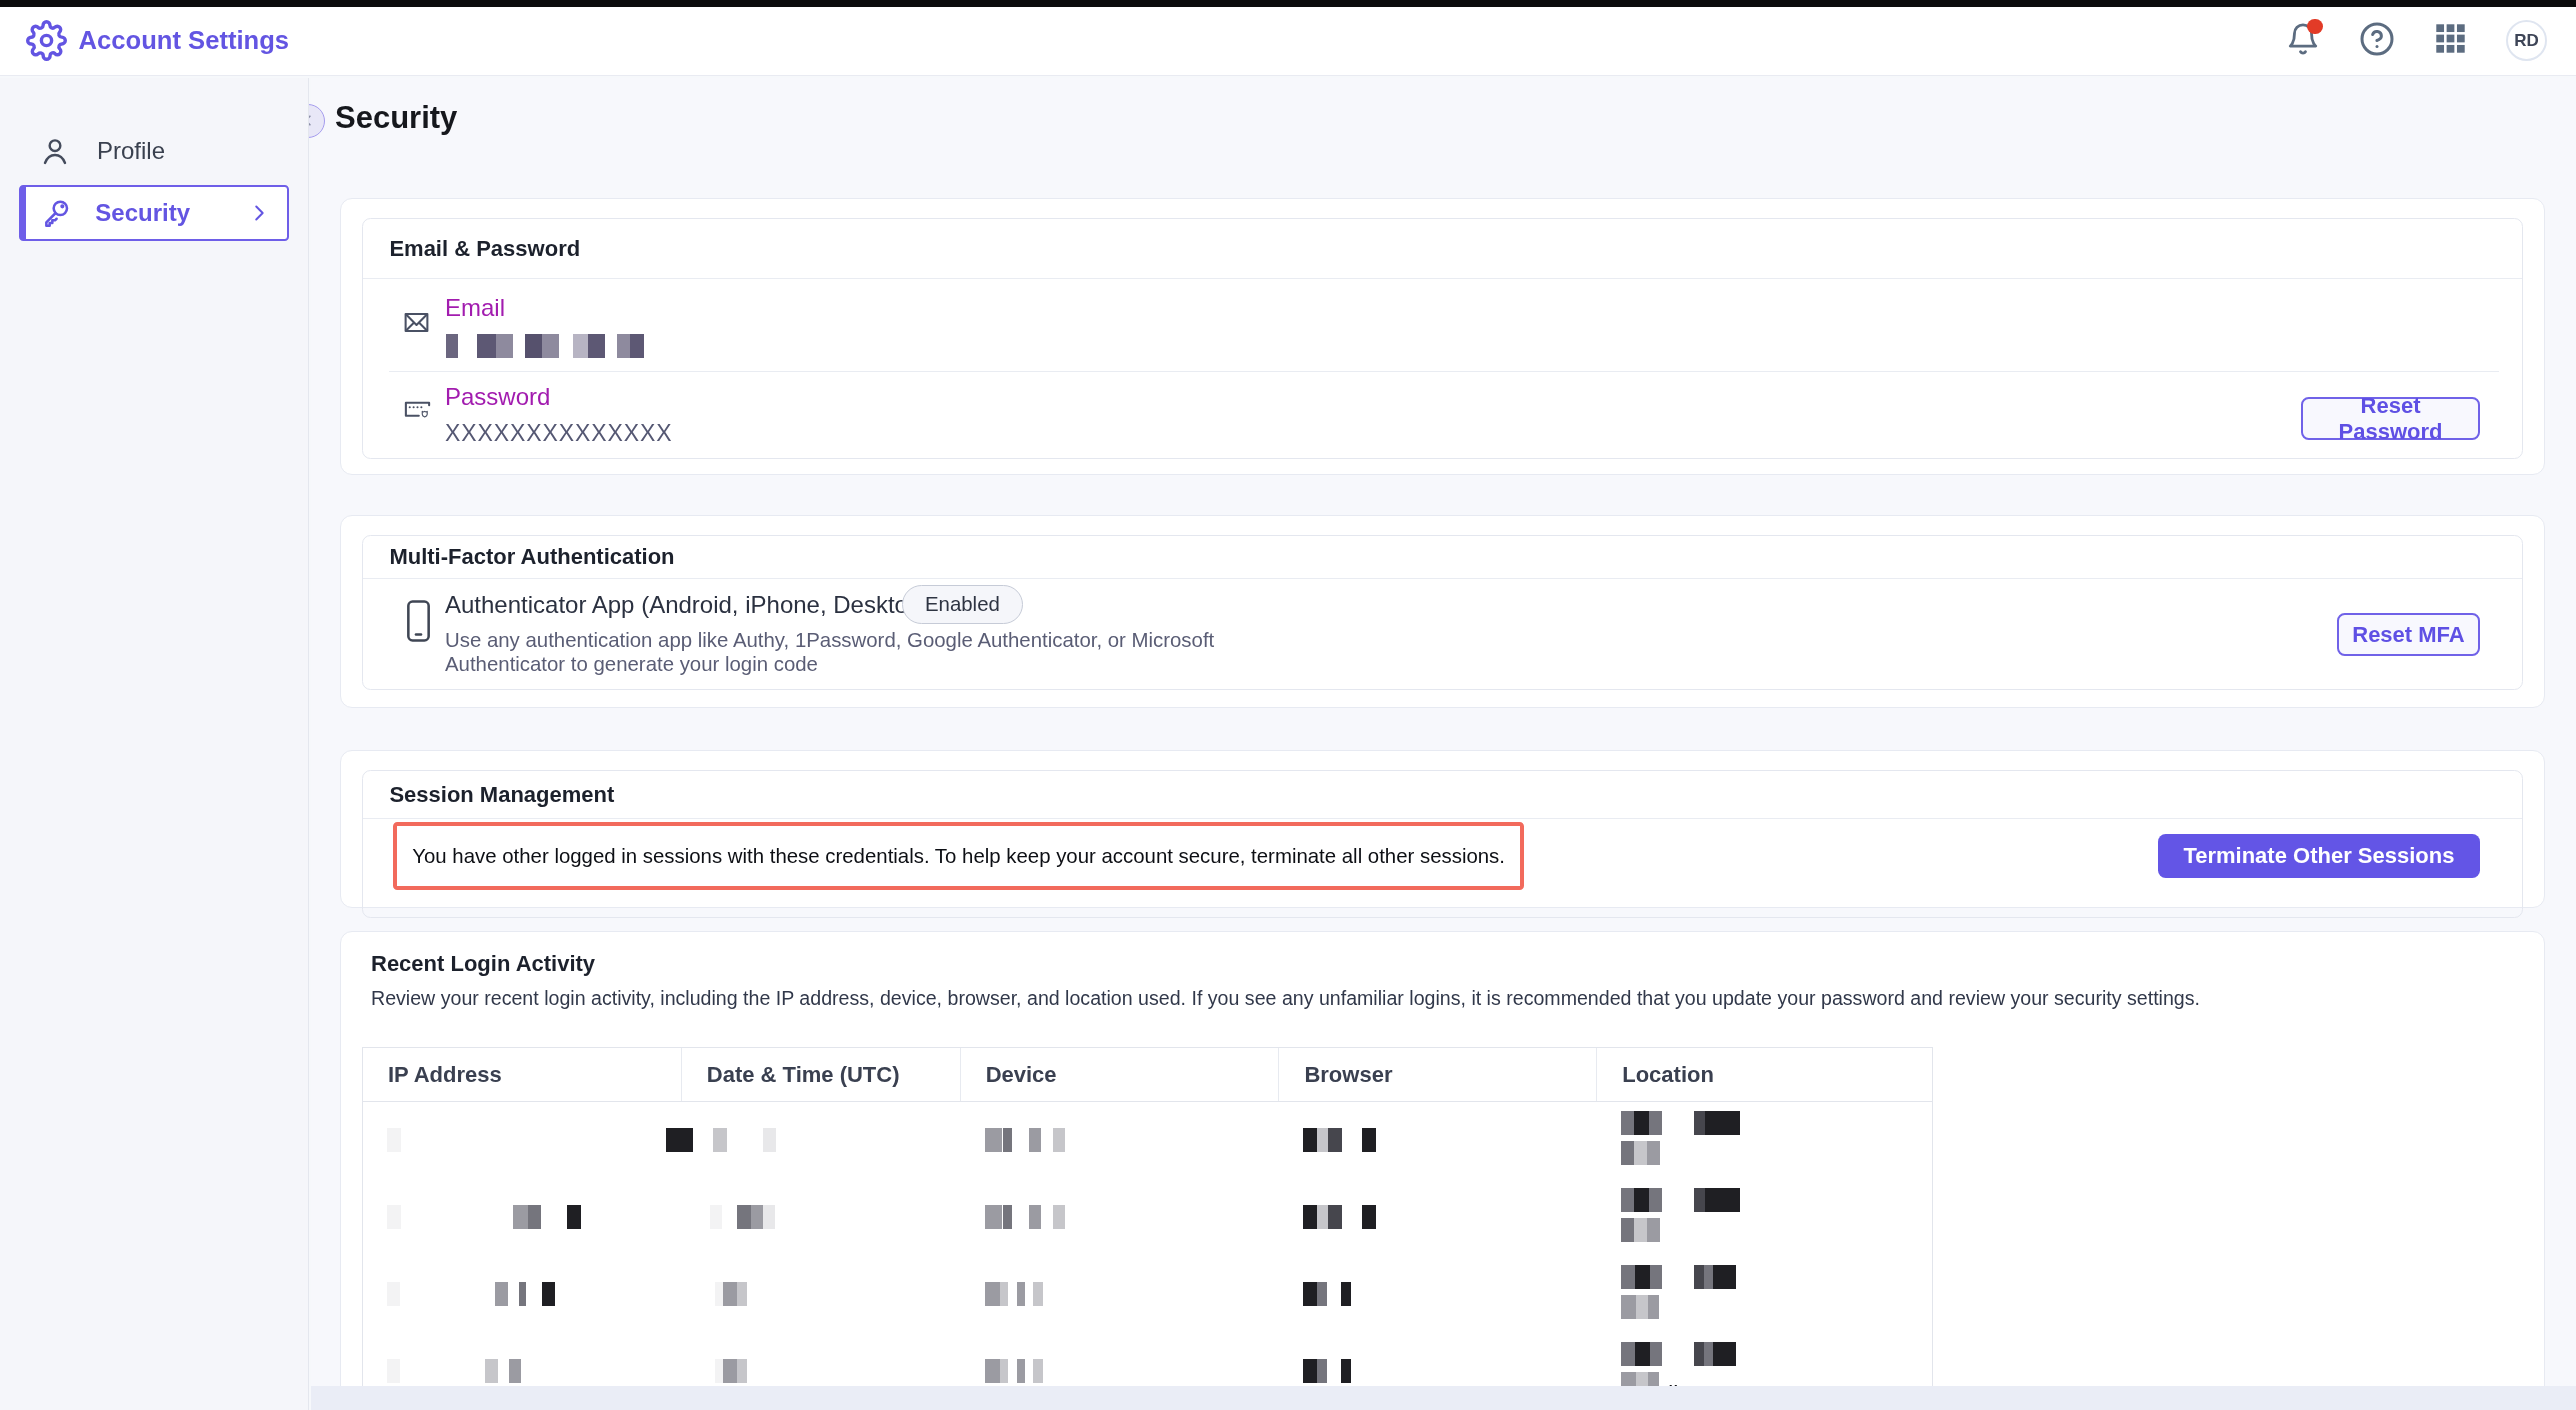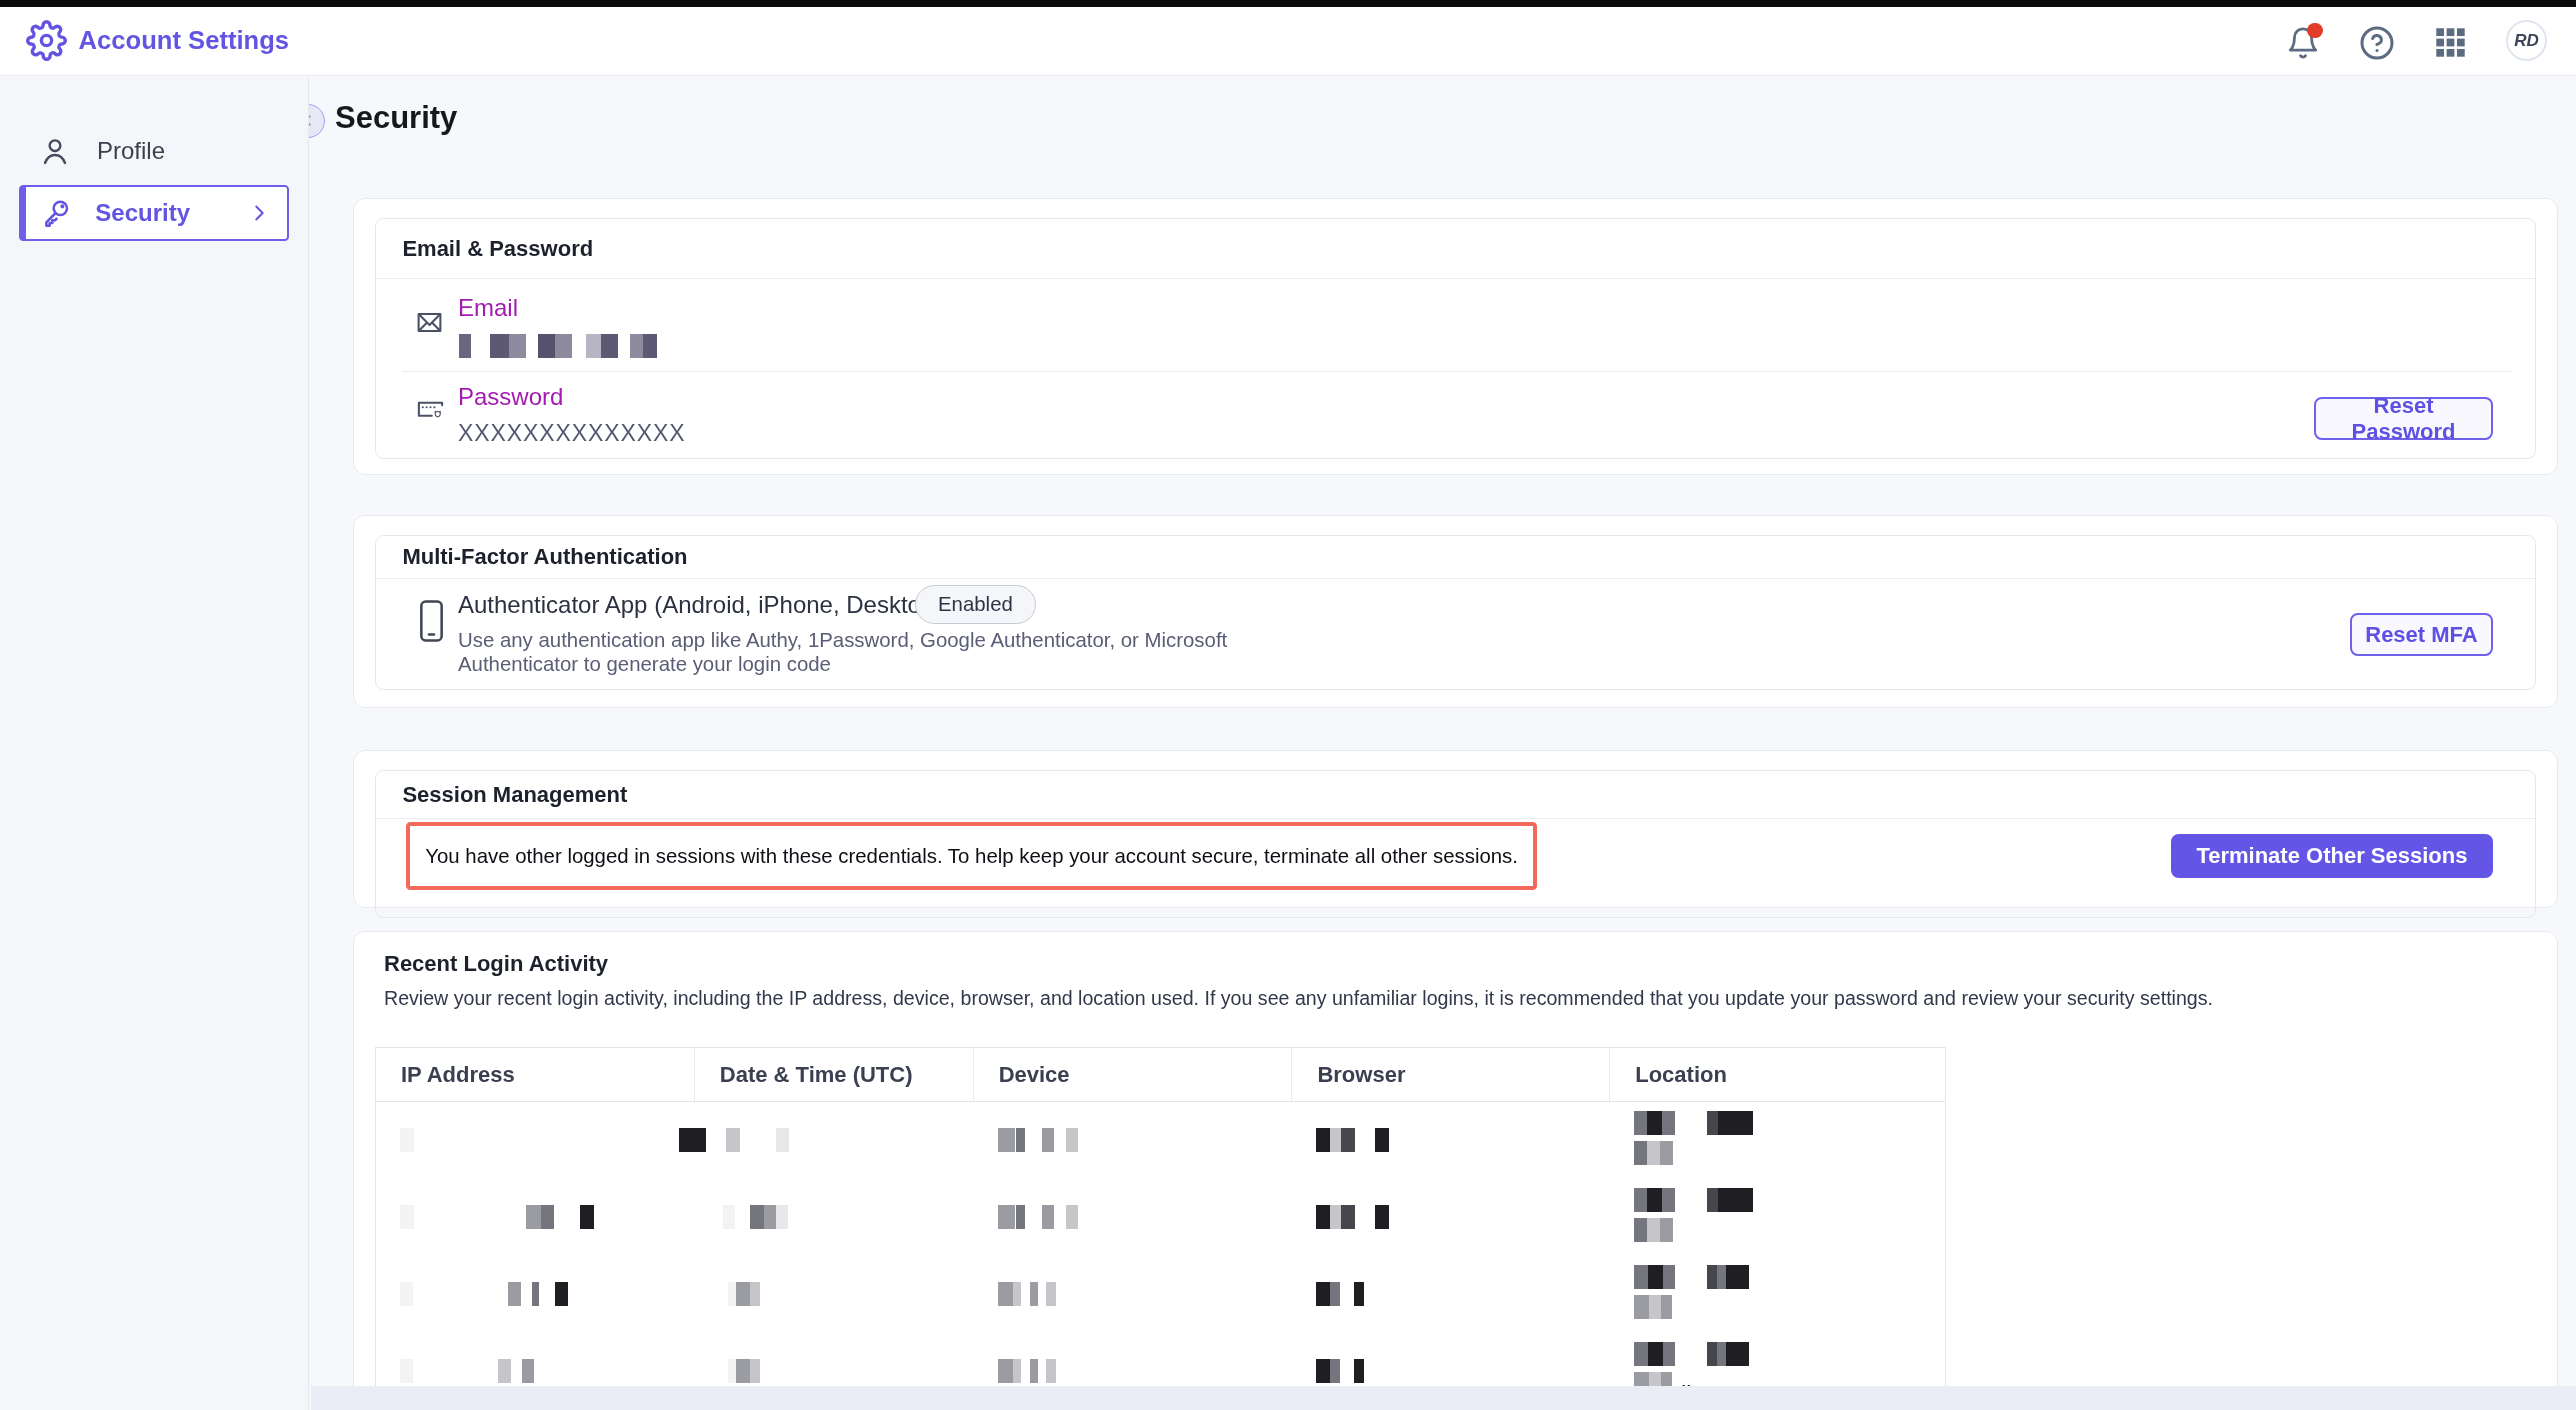--- a/index.html
+++ b/index.html
@@ -6,21 +6,21 @@
     font-family:"Liberation Sans",sans-serif;background:#f6f8fb;}
   *{box-sizing:border-box;}
 
   .top-strip{position:absolute;top:0;left:0;width:2576px;height:6.8px;background:#0b0b0c;z-index:60;}
 
   
   .appbar{position:absolute;top:6.8px;left:0;width:2576px;height:69px;background:#ffffff;
     border-bottom:1.7px solid #e9ebf2;display:flex;align-items:center;z-index:30;}
   .brand{display:flex;align-items:center;gap:12px;margin-left:25.6px;}
   .brand-title{font-size:25.6px;font-weight:bold;color:#6355e2;}
-  .appbar-right{margin-left:auto;display:flex;align-items:flex-end;gap:37px;margin-right:29px;font-style:italic;}
+  .appbar-right{margin-left:auto;display:flex;align-items:flex-start;gap:37px;margin-right:29px;}
   .icon-btn{position:relative;width:37px;height:37px;display:flex;align-items:center;justify-content:center;cursor:pointer;}
   .notif-dot{position:absolute;top:-1.7px;right:-1.7px;width:15.3px;height:15.3px;border-radius:50%;background:#e23b27;}
   .avatar{width:41px;height:41px;border-radius:50%;background:#ffffff;border:2.6px solid #dfe5f0;
     display:flex;align-items:center;justify-content:center;font-size:17px;font-weight:bold;color:#3e4557;}
 
   
   .sidebar{position:absolute;top:78px;left:0;width:309px;height:1333px;background:#f5f6fa;
     border-right:1.7px solid #e4e7ee;z-index:10;}
   .side-item{display:flex;align-items:center;margin:0 19px;height:49px;border-radius:5.1px;cursor:pointer;}
   .side-item.profile{margin-top:48px;}
@@ -32,21 +32,21 @@
   .side-item.active .s-icon{margin-left:15.3px;}
   .side-chev{margin-left:auto;margin-right:17px;display:flex;}
 
   
   .main{position:absolute;top:78px;left:311px;width:2265px;height:1333px;background:#f7f8fc;z-index:5;}
   .back-btn{position:absolute;left:-19.6px;top:25.6px;width:34px;height:34px;border-radius:50%;
     background:#e8e7f7;border:1.7px solid #a59cee;display:flex;align-items:center;justify-content:center;
     cursor:pointer;z-index:20;}
   .page-title{position:absolute;left:24px;top:22px;font-size:31px;font-weight:bold;color:#16181d;}
 
-  .card{position:absolute;left:42px;width:2205px;background:#ffffff;border:1.7px solid #e7eaf2;border-radius:12px;}
+  .card{position:absolute;left:29px;width:2205px;background:#ffffff;border:1.7px solid #e7eaf2;border-radius:12px;}
   .panel{position:absolute;left:21px;right:21px;border:1.7px solid #e4e7ef;border-radius:8.5px;}
   .panel-header{height:60px;border-bottom:1.7px solid #e9ecf2;display:flex;align-items:center;}
   .panel-title{font-size:22px;font-weight:bold;color:#1c212c;margin-left:26.4px;}
 
   
   .card-email{top:120px;height:277px;}
   .card-email .panel{top:19px;height:241px;}
   .row-email{position:absolute;top:60px;left:0;right:0;height:92px;}
   .row-pass{position:absolute;top:152px;left:0;right:0;height:88px;border-top:0;}
   .row-divider{position:absolute;top:152px;left:26.4px;right:23px;height:0;border-top:1.7px solid #e9ecf2;}

